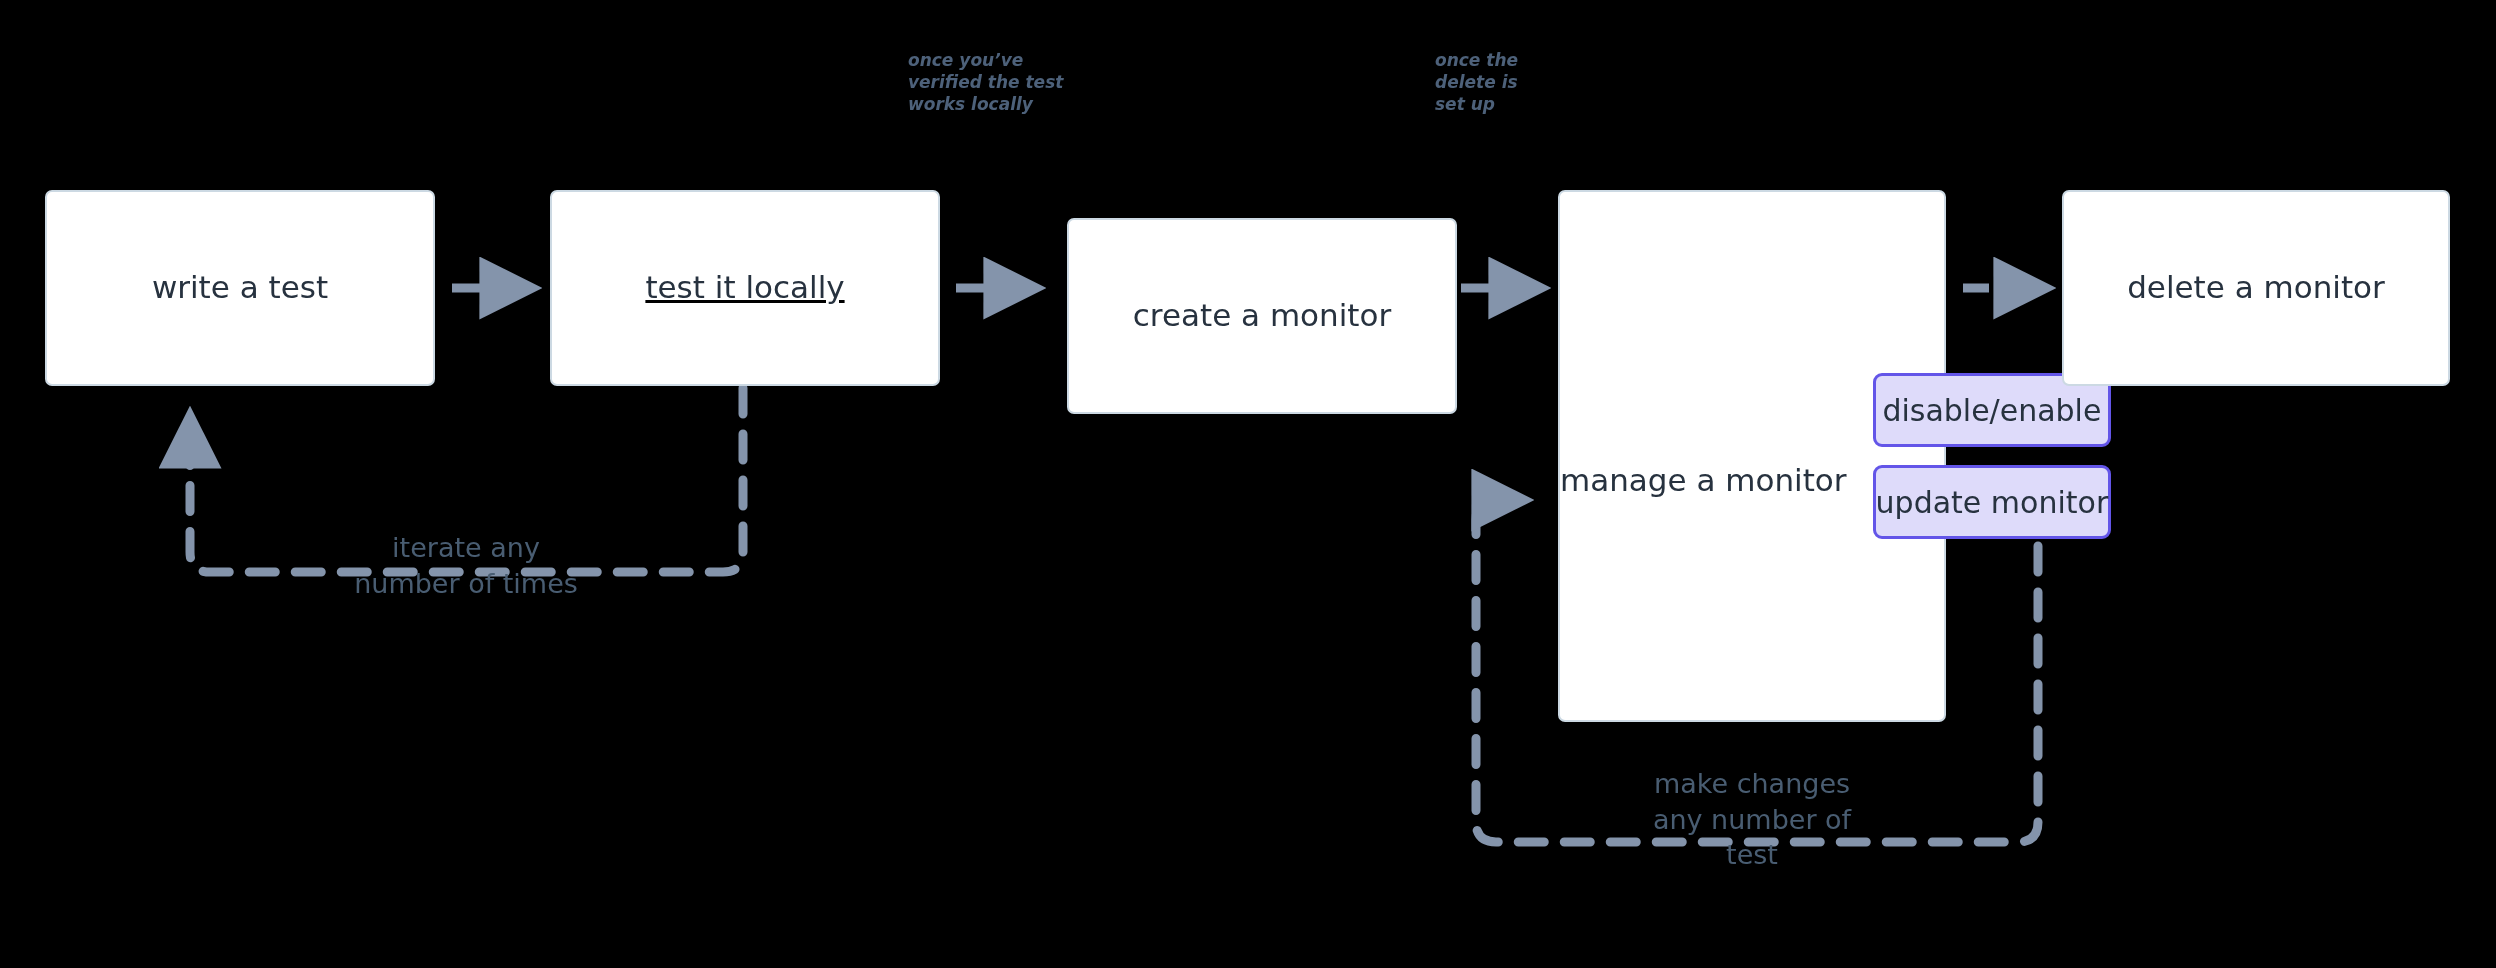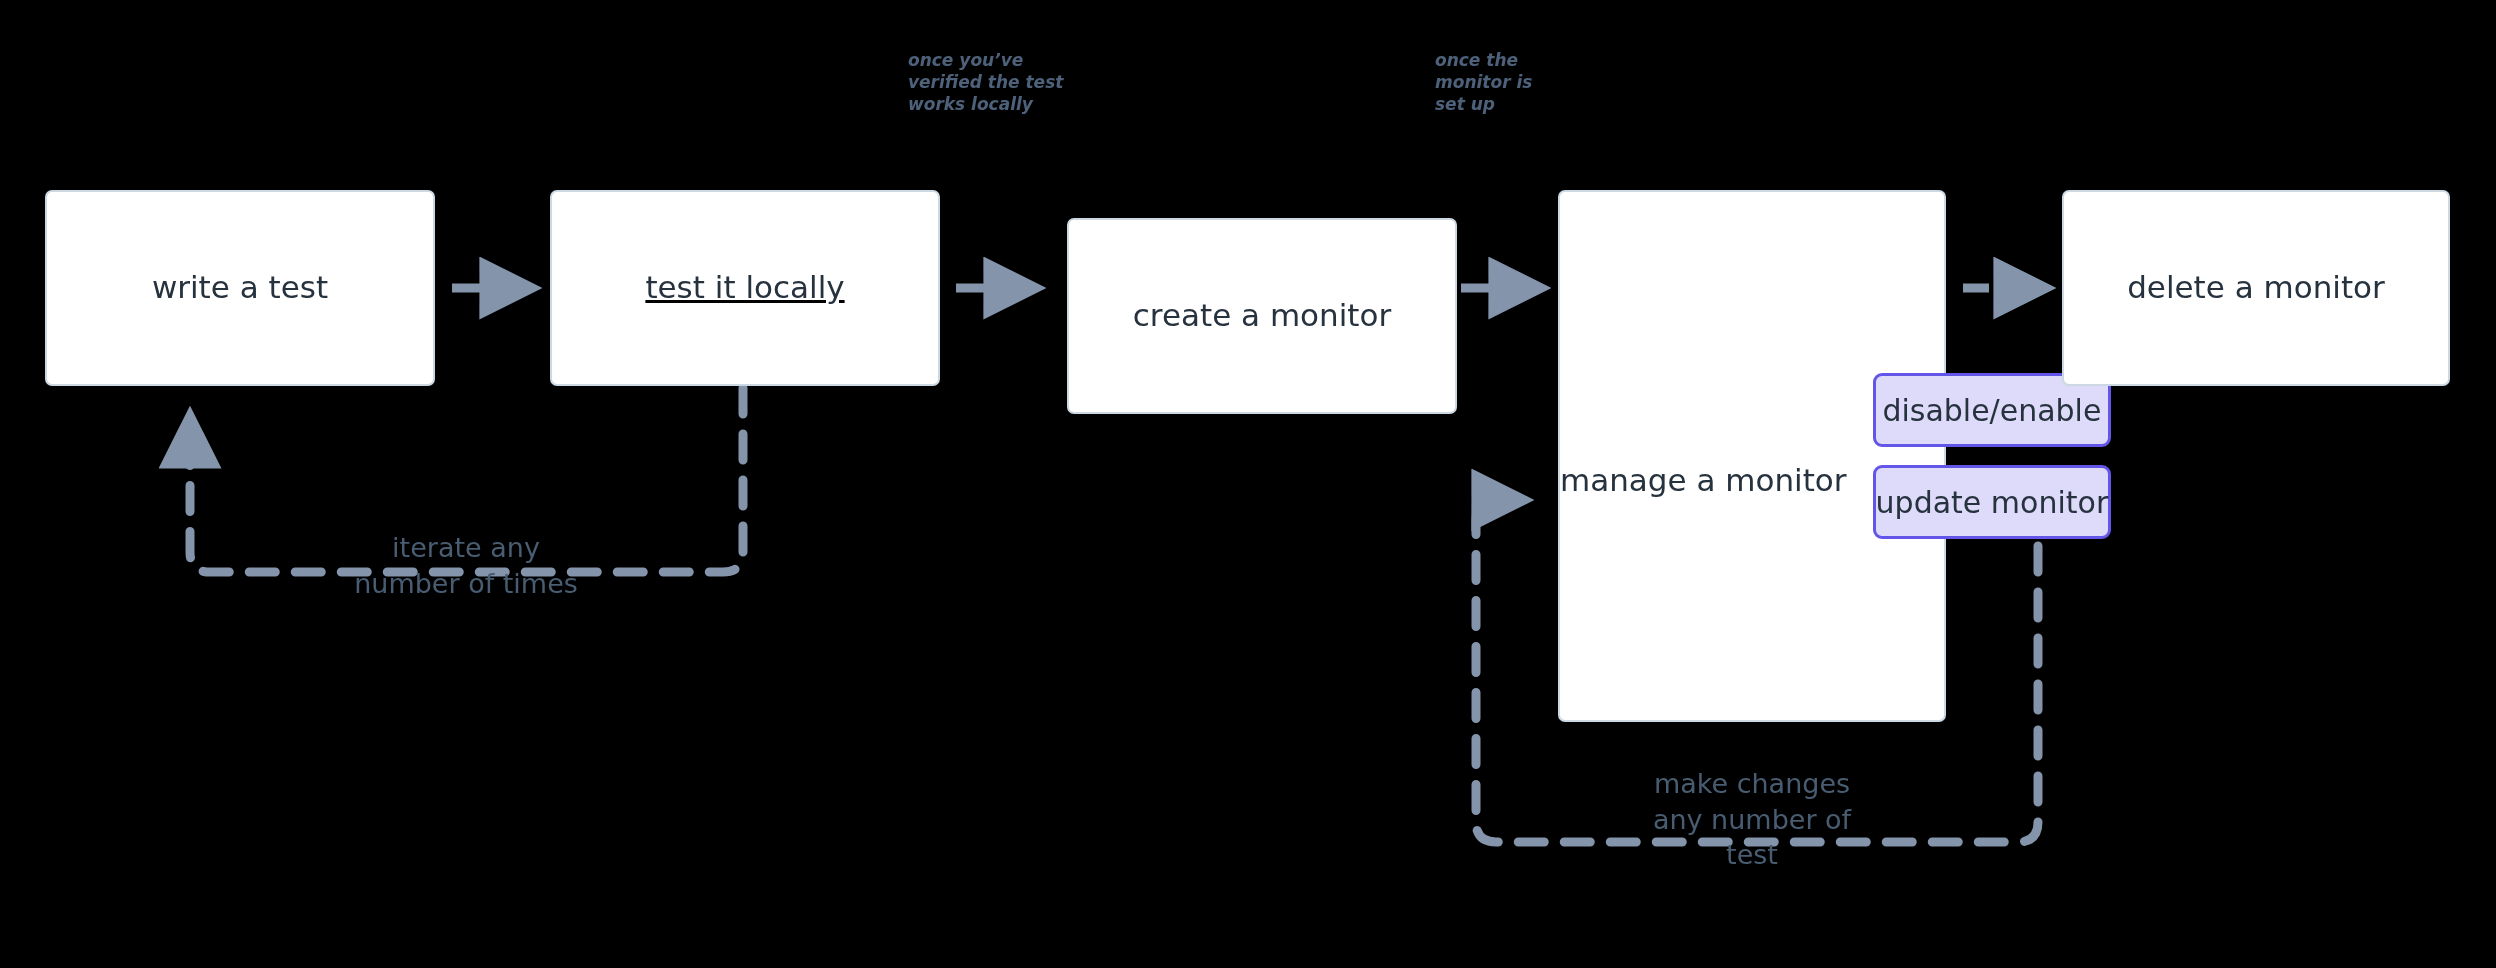--- a/index.html
+++ b/index.html
@@ -93,21 +93,21 @@
 
   <div class="node" style="left:2062px;top:190px;width:388px;height:196px;">
     <span class="node-label">delete a monitor</span>
   </div>
 
   <div class="annot" style="left:908px;top:50px;">once you’ve
 verified the test
 works locally</div>
 
   <div class="annot" style="left:1435px;top:50px;">once the
-monitor is
+delete is
 set up</div>
 
   <div class="loop-label" style="left:336px;top:530px;width:260px;">iterate any
 number of times</div>
 
   <div class="loop-label" style="left:1622px;top:766px;width:260px;">make changes
 any number of
 test</div>
 
 </div>

